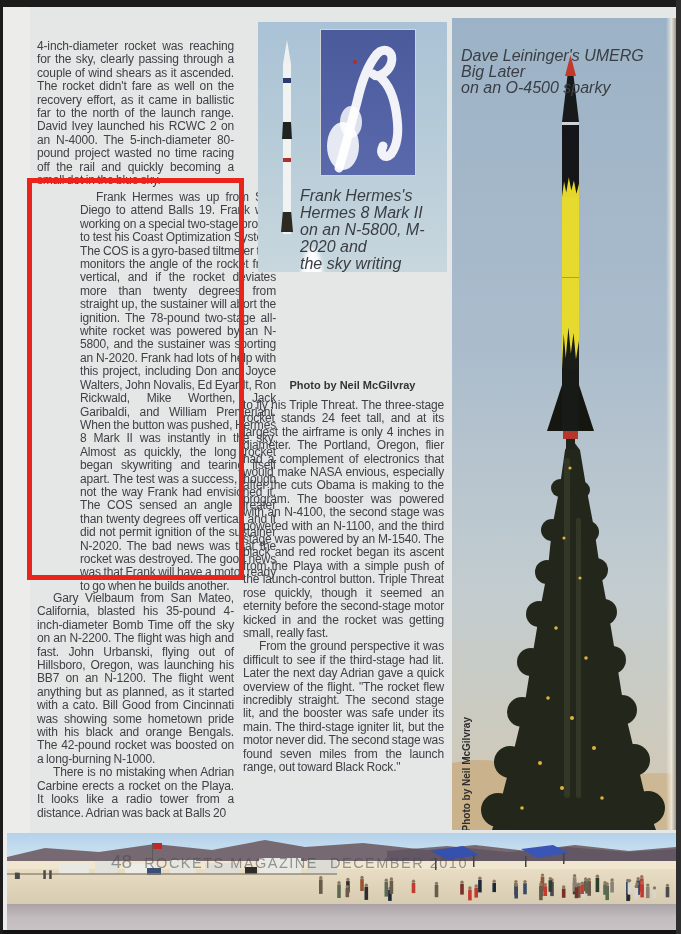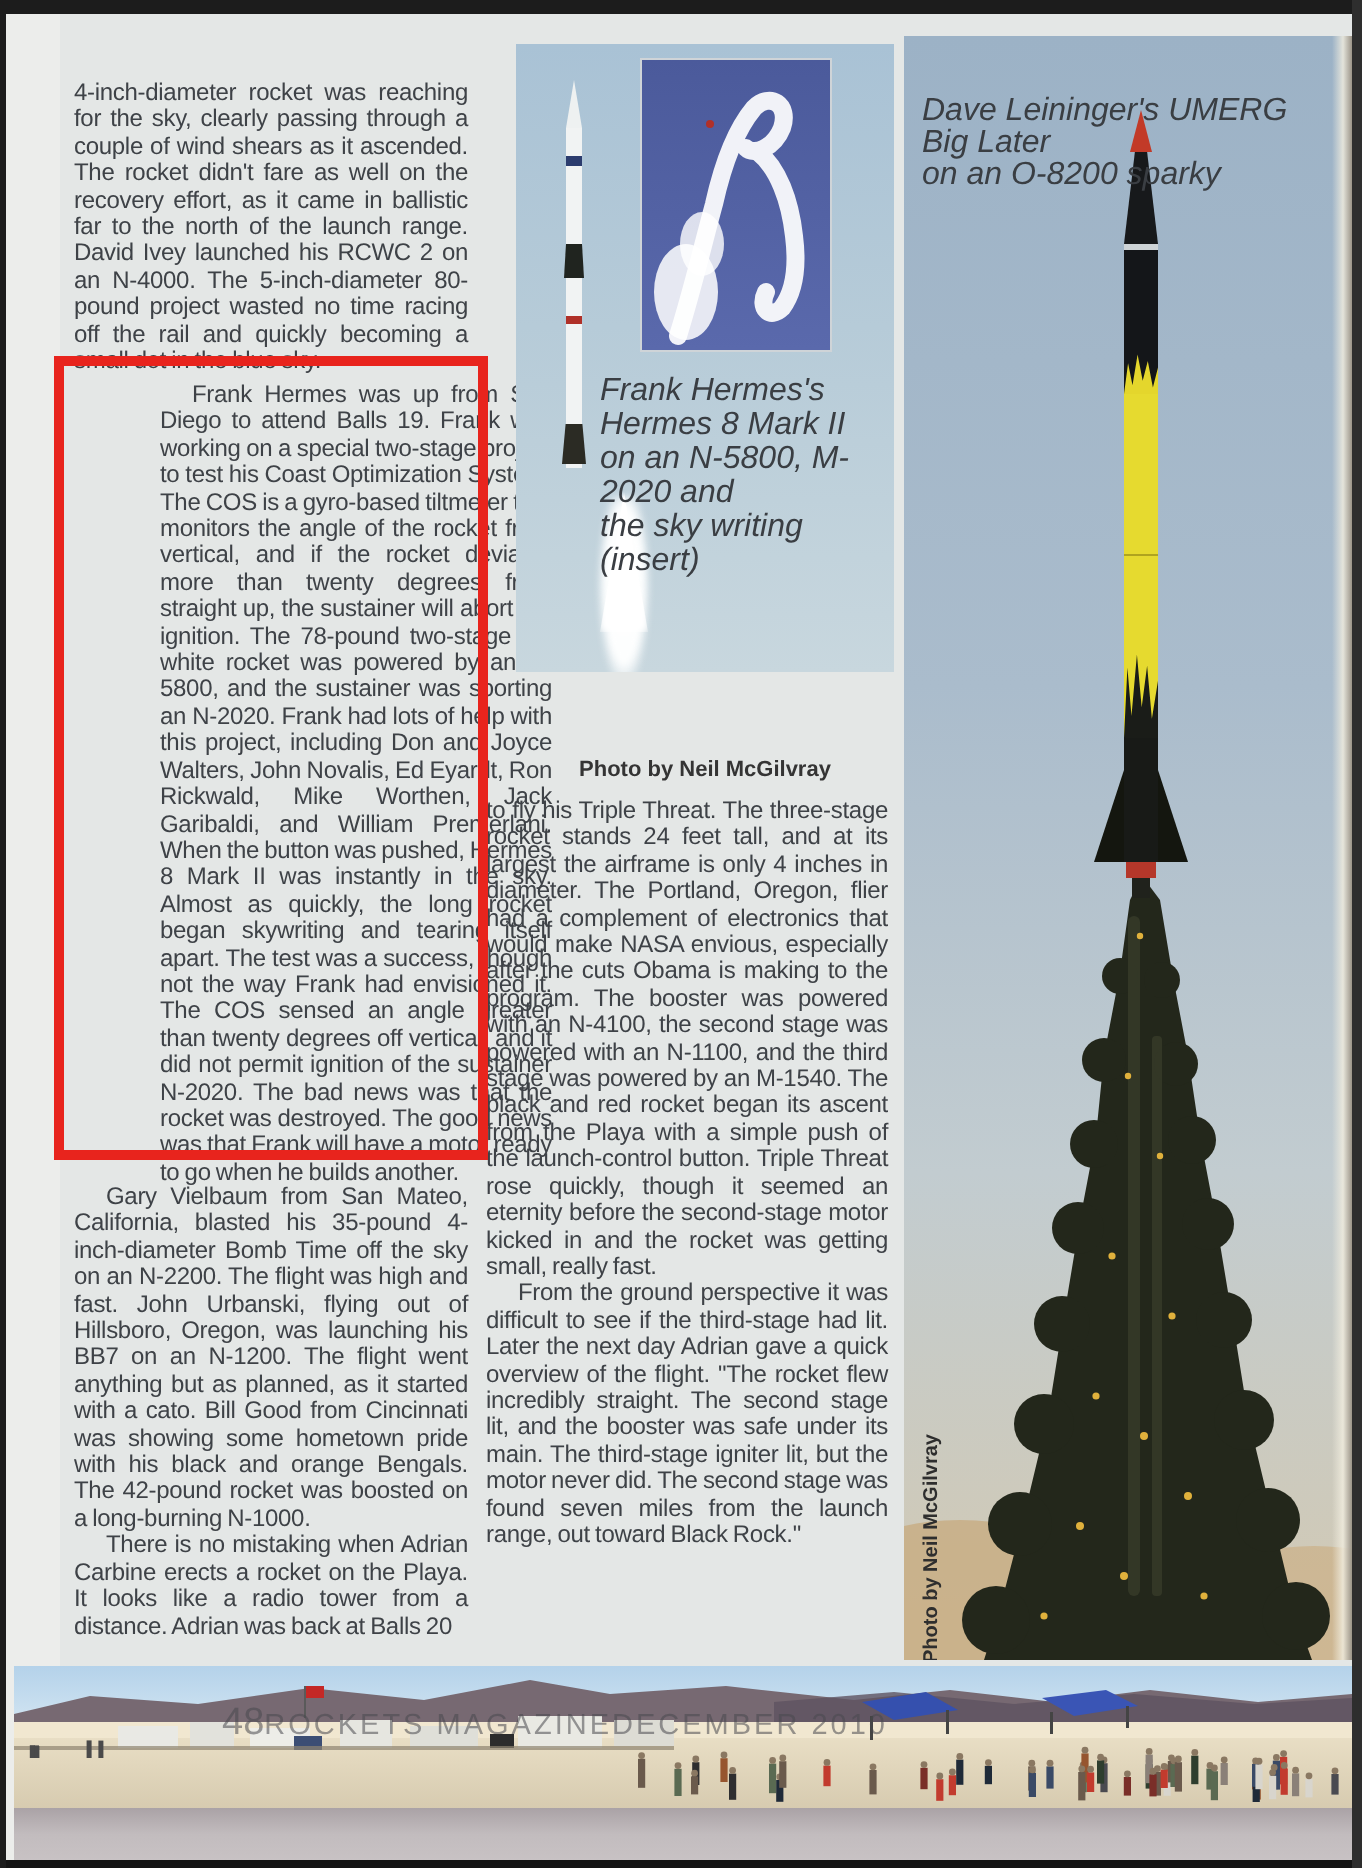--- a/index.html
+++ b/index.html
@@ -13,21 +13,21 @@
   .bodytext{position:absolute;color:#3e4247;font-size:12px;line-height:13.4px;
             letter-spacing:-0.15px;word-spacing:-0.6px;text-align:justify;}
   .bodytext p{margin:0;}
   .indent{text-indent:16px;}
 
   
   .hl-box{position:absolute;left:27px;top:178px;width:217px;height:402px;
           border:5px solid #e8241d;z-index:30;}
 
   
-  .photo-mid{position:absolute;left:255px;top:15px;width:189px;height:314px;
+  .photo-mid{position:absolute;left:255px;top:15px;width:189px;height:250px;
              background:linear-gradient(180deg,#a9c2d5 0%,#b6cbd8 45%,#c8d7de 100%);overflow:hidden;}
   .m-rocket{position:absolute;left:25px;top:18px;width:8px;}
   .m-nose{position:absolute;left:0;top:0;width:8px;height:24px;background:#eef1f1;
           clip-path:polygon(50% 0,100% 100%,0 100%);}
   .m-body{position:absolute;left:0;top:24px;width:8px;height:170px;background:#f1f3f3;}
   .m-blue{position:absolute;left:0;top:38px;width:8px;height:5px;background:#2c3c6e;}
   .m-bulge{position:absolute;left:-1px;top:82px;width:10px;height:17px;background:#20241f;
            clip-path:polygon(10% 0,90% 0,100% 100%,0 100%);}
   .m-red{position:absolute;left:0;top:118px;width:8px;height:4px;background:#b03028;}
   .m-fincan{position:absolute;left:-2px;top:172px;width:12px;height:20px;background:#2b2b24;
@@ -67,21 +67,21 @@
           clip-path:polygon(0 0,100% 100%,0 100%);}
   .r-redband{position:absolute;left:1px;top:376px;width:15px;height:8px;background:#b5372a;}
   .r-nozzle{position:absolute;left:4px;top:384px;width:9px;height:10px;background:#20221c;}
   .page-curl{position:absolute;left:214px;top:0;width:10px;height:812px;
      background:linear-gradient(90deg,rgba(255,255,255,0) 0%,rgba(240,236,222,.85) 55%,#9b9488 100%);}
   .v-credit{position:absolute;left:-46px;top:748px;width:120px;color:#2e2e2e;font-weight:bold;
      font-size:10px;transform:rotate(-90deg);transform-origin:center;}
 
   
   .panorama{position:absolute;left:4px;top:826px;width:669px;height:71px;overflow:hidden;background:#bdd8ec;}
-  .footer-overlay{position:absolute;left:104px;top:18px;display:flex;align-items:baseline;gap:0;
+  .footer-overlay{position:absolute;left:104px;top:18px;display:flex;align-items:baseline;gap:12px;
      color:rgba(72,72,78,0.55);z-index:5;}
   .footer-overlay .pn{font-size:19px;}
   .footer-overlay .mg,.footer-overlay .dt{font-size:14.5px;letter-spacing:1.5px;}
 
   .bottom-strip{position:absolute;left:4px;top:897px;width:669px;height:33px;
      background:linear-gradient(180deg,#aaa2a6 0%,#c2bcbe 40%,#cbc5c7 100%);}
   .edge-top{position:absolute;left:0;top:0;width:100%;height:7px;background:#1c1c1c;}
   .edge-bottom{position:absolute;left:0;top:930px;width:100%;height:4px;background:#141414;}
   .edge-left{position:absolute;left:0;top:0;width:3px;height:100%;background:#1c1c1c;}
   .edge-right{position:absolute;left:676px;top:0;width:5px;height:100%;background:#2e2e2e;}
@@ -191,21 +191,21 @@
         <div class="r-flame2"></div>
         <div class="r-fincan"></div>
         <div class="r-finL"></div>
         <div class="r-finR"></div>
         <div class="r-redband"></div>
         <div class="r-nozzle"></div>
       </div>
       <div class="caption" style="left:9px;top:30px;line-height:16px;">
         <div>Dave Leininger's UMERG</div>
         <div>Big Later</div>
-        <div>on an O-8200 sparky</div>
+        <div>on an O-4500 sparky</div>
       </div>
       <div class="v-credit">Photo by Neil McGilvray</div>
       <div class="page-curl"></div>
     </div>
 
     <div class="panorama">
       <svg width="669" height="71" viewBox="0 0 669 71" style="position:absolute;left:0;top:0;">
         <defs>
           <linearGradient id="skyg" x1="0" y1="0" x2="0" y2="1">
             <stop offset="0" stop-color="#b4d2ea"></stop>

